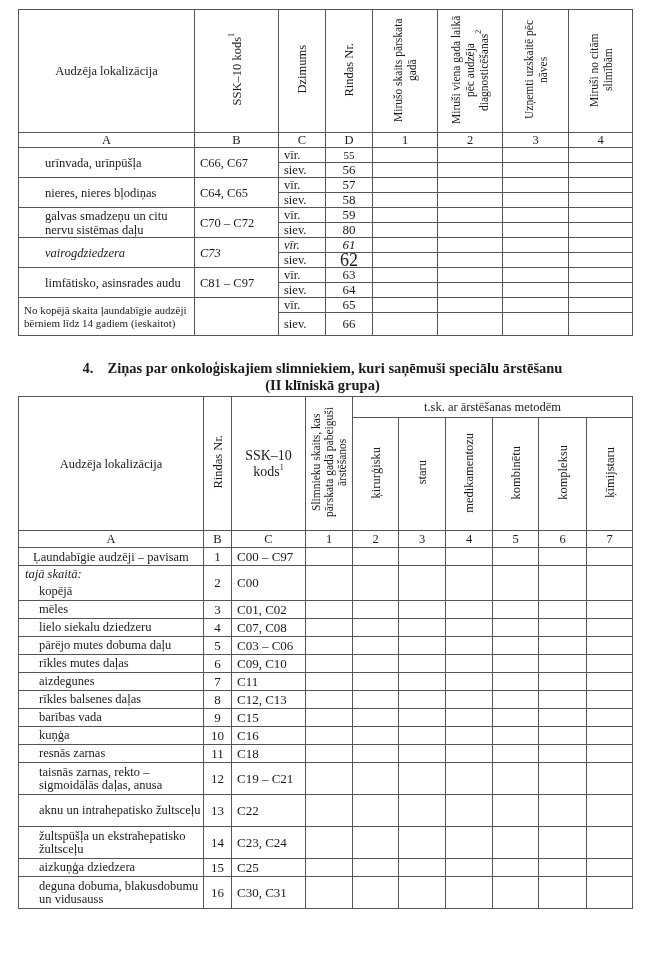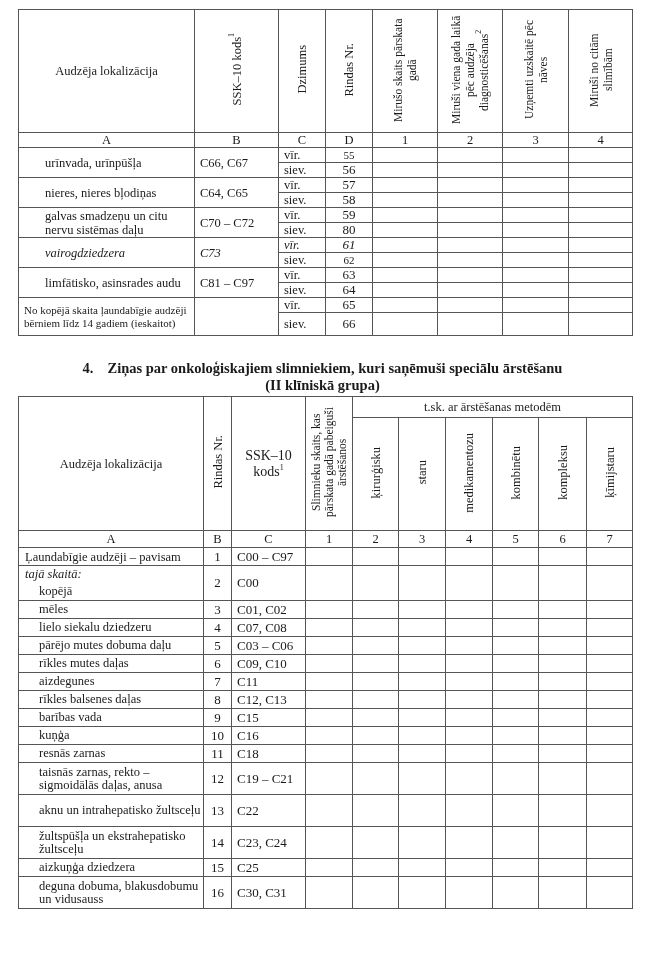--- a/index.html
+++ b/index.html
@@ -117,21 +117,21 @@
         <td rowspan="2" class="l pad">C73</td>
         <td class="l pad">vīr.</td>
         <td class="c" style="font-size:13px">61</td>
         <td></td>
         <td></td>
         <td></td>
         <td></td>
       </tr>
       <tr style="height: 15px;">
         <td class="l pad">siev.</td>
-        <td class="c" style="font-size:11px">62</td>
+        <td class="c" style="font-size:18px">62</td>
         <td></td>
         <td></td>
         <td></td>
         <td></td>
       </tr>
       <tr style="height: 15px;">
         <td rowspan="2" class="l ind" style="">limfātisko, asinsrades audu</td>
         <td rowspan="2" class="l pad">C81 – C97</td>
         <td class="l pad">vīr.</td>
         <td class="c" style="font-size:13px">63</td>
@@ -211,21 +211,21 @@
     <td class="c">2</td>
     <td class="c">3</td>
     <td class="c">4</td>
     <td class="c">5</td>
     <td class="c">6</td>
     <td class="c">7</td>
   </tr>
   </tbody>
     <tbody id="t4-body">
       <tr style="height: 18px;">
-        <td class="l" style="padding-left:6px">Ļaundabīgie audzēji – pavisam</td>
+        <td class="l" style="padding-left:14px">Ļaundabīgie audzēji – pavisam</td>
         <td class="c" style="font-size:13px">1</td>
         <td class="l pad" style="font-size:13px">C00 – C97</td>
         <td></td>
         <td></td>
         <td></td>
         <td></td>
         <td></td>
         <td></td>
         <td></td>
       </tr>

